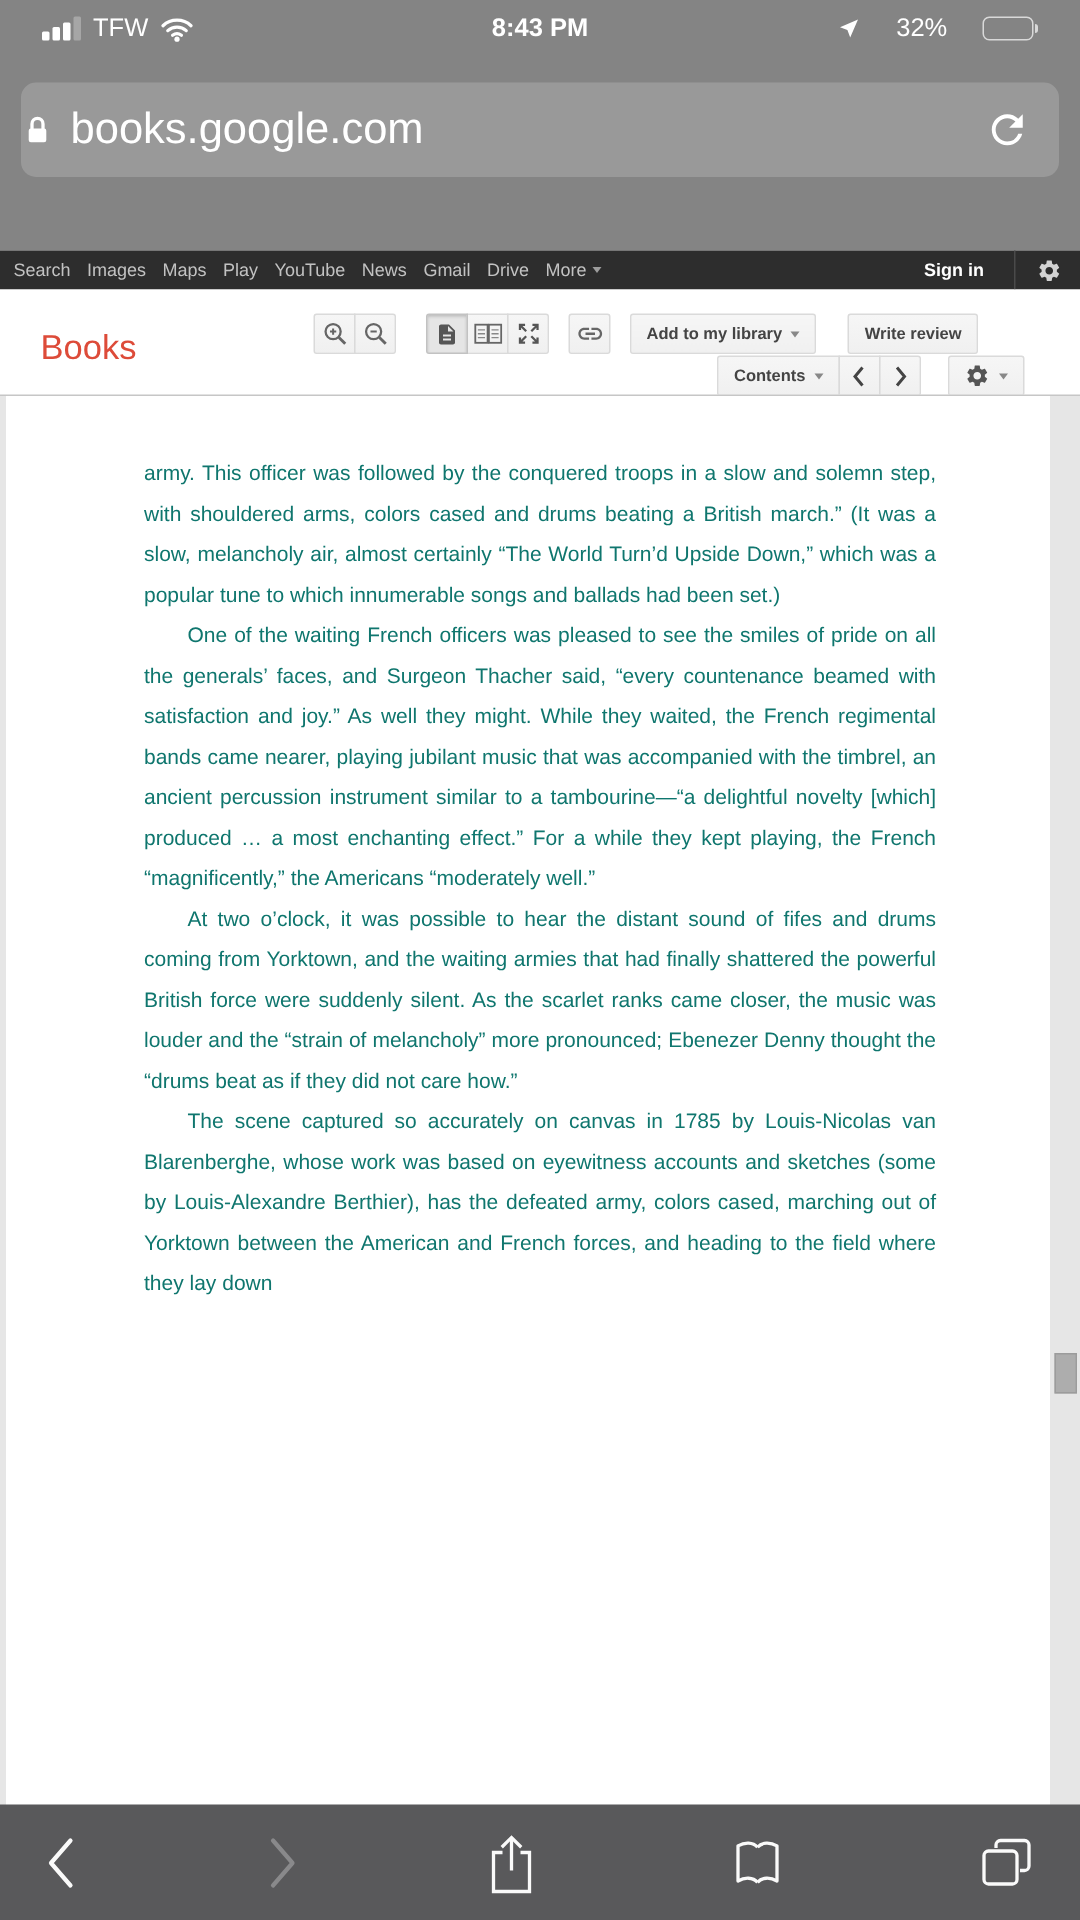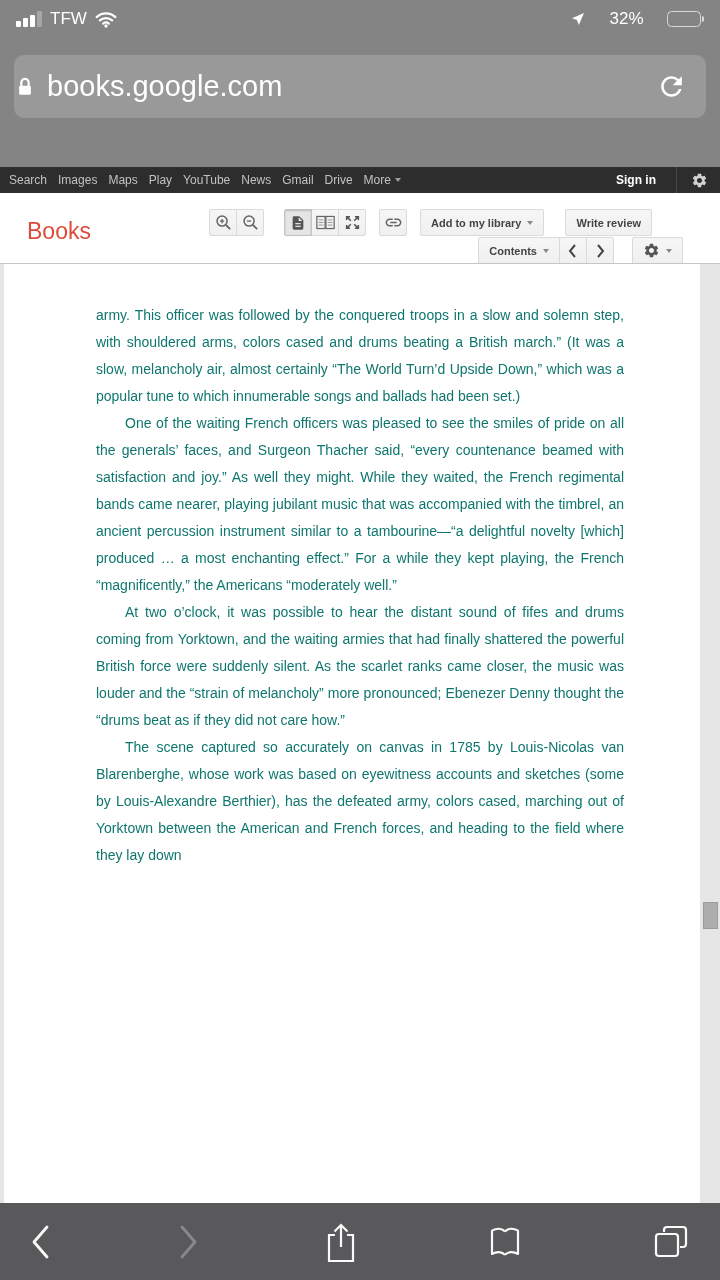--- a/index.html
+++ b/index.html
@@ -2,21 +2,21 @@
 <html><head>
 <meta charset="utf-8">
 <style>
   * { box-sizing: border-box; }
   html,body { margin:0; padding:0; }
   body { width:720px; height:1280px; font-family:"Liberation Sans", sans-serif; background:#fff; }
   .screen { position:relative; width:720px; height:1280px; overflow:hidden; background:#fff; }
 
   
   .chrome { background:#848484; }
-  .status-bar { height:38px; display:flex; align-items:center; padding:0 16px; position:relative; color:#fff; }
+  .status-bar { height:38px; display:flex; align-items:center; padding:0 28px; position:relative; color:#fff; }
   .sb-left { display:flex; align-items:center; gap:8px; z-index:1; }
   .signal { display:flex; align-items:flex-end; gap:2px; height:16px; }
   .signal .bar { width:5px; background:#fff; border-radius:1px; }
   .signal .b1 { height:6px; } .signal .b2 { height:9px; } .signal .b3 { height:12px; }
   .signal .b4 { height:16px; background:#a6a6a6; }
   .carrier { font-size:17px; }
   .sb-time { position:absolute; left:0; right:0; text-align:center; font-size:17px; font-weight:bold; }
   .sb-right { margin-left:auto; display:flex; align-items:center; gap:23px; z-index:1; font-size:17px; }
   .battery { display:flex; align-items:center; }
   .battery-body { width:34px; height:16px; border:1.5px solid #d9d9d9; border-radius:4.5px; padding:1.5px; }
@@ -85,20 +85,21 @@
             <span class="bar b4"></span>
         </span>
         <span class="carrier">TFW</span>
         <svg width="22" height="17" viewBox="0 0 24 18">
           <path d="M1.8 6.4a15 15 0 0 1 20.4 0" fill="none" stroke="#fff" stroke-width="2.4" stroke-linecap="round"></path>
           <path d="M5.3 10a10 10 0 0 1 13.4 0" fill="none" stroke="#fff" stroke-width="2.4" stroke-linecap="round"></path>
           <path d="M8.8 13.4a5.3 5.3 0 0 1 6.4 0" fill="none" stroke="#fff" stroke-width="2.4" stroke-linecap="round"></path>
           <circle cx="12" cy="16.2" r="1.9" fill="#fff"></circle>
         </svg>
       </div>
+      <div class="sb-time">8:43 PM</div>
       <div class="sb-right">
         <svg width="16" height="16" viewBox="0 0 24 24">
           <polygon points="21,3 3,10.8 10.4,13.6 13.2,21" fill="#fff"></polygon>
         </svg>
         <span>32%</span>
         <span class="battery">
           <span class="battery-body"><span class="battery-fill" style="width: 32%;"></span></span>
           <span class="battery-nub"></span>
         </span>
       </div>

